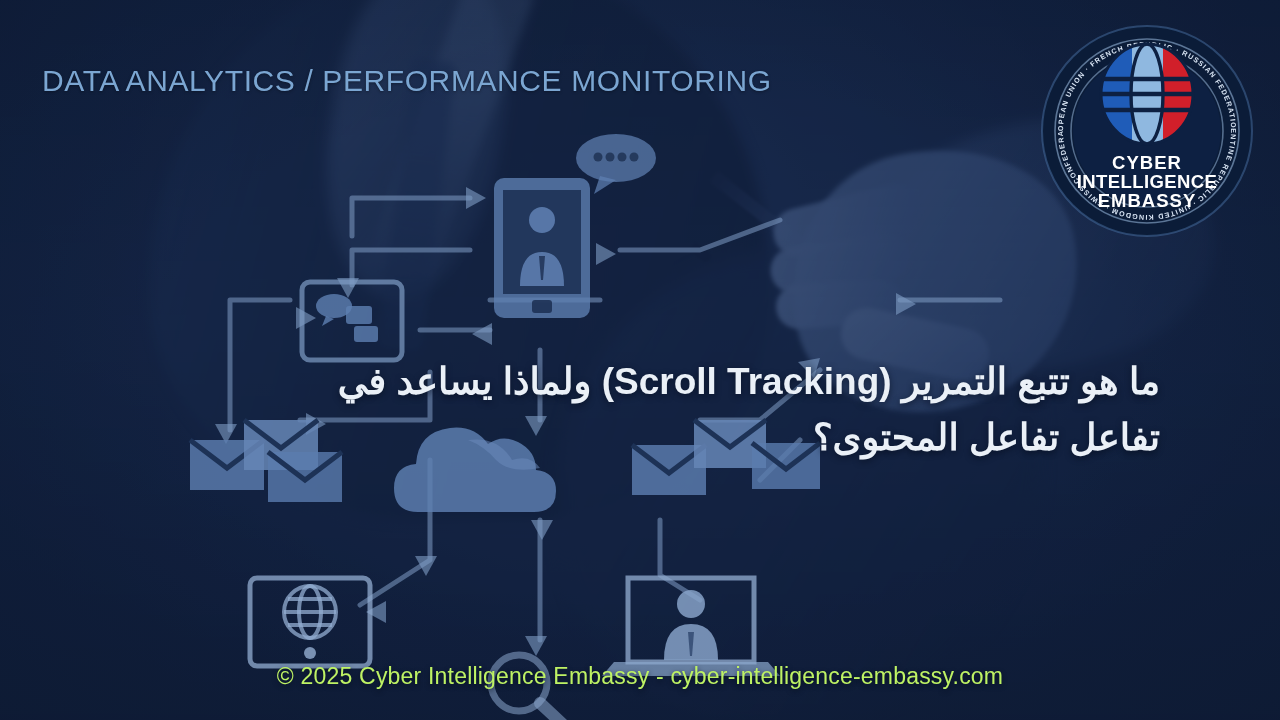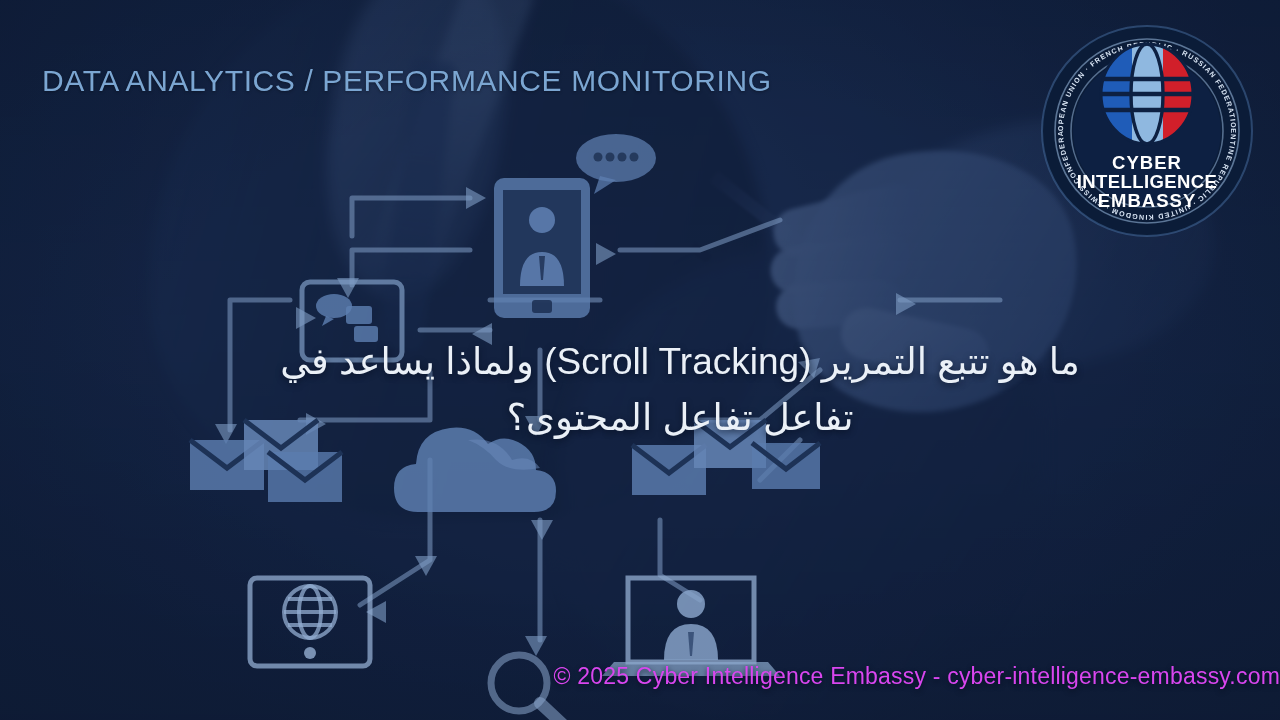--- a/index.html
+++ b/index.html
@@ -126,36 +126,36 @@
     position:absolute; left:42px; top:50px;
     font-size:30px; letter-spacing:.6px;
     color:#7ba6d2;
     font-weight:400;
     text-shadow:0 1px 3px rgba(0,0,0,.35);
     white-space:nowrap;
     margin-top:14px;
   }
 
   .title {
-    position:absolute; right:120px; top:334px;
+    position:absolute; right:120px; top:354px;
     width:960px;
-    text-align:center;
+    text-align:right;
     direction:rtl;
     color:#eaf0f7;
     font-size:37px;
     line-height:1.52;
-    font-weight:400;
+    font-weight:700;
     text-shadow:0 2px 6px rgba(6,14,30,.65);
   }
   .title .ln { display:block; }
 
   .footer {
     position:absolute; left:0; right:0; bottom:30px;
-    text-align:right;
-    color:#d946ef;
+    text-align:center;
+    color:#bef264;
     font-size:23px;
     letter-spacing:.2px;
     text-shadow:0 2px 5px rgba(6,14,30,.8);
   }
 
   
   .seal {
     position:absolute; right:24px; top:22px;
     width:218px; height:218px;
   }

